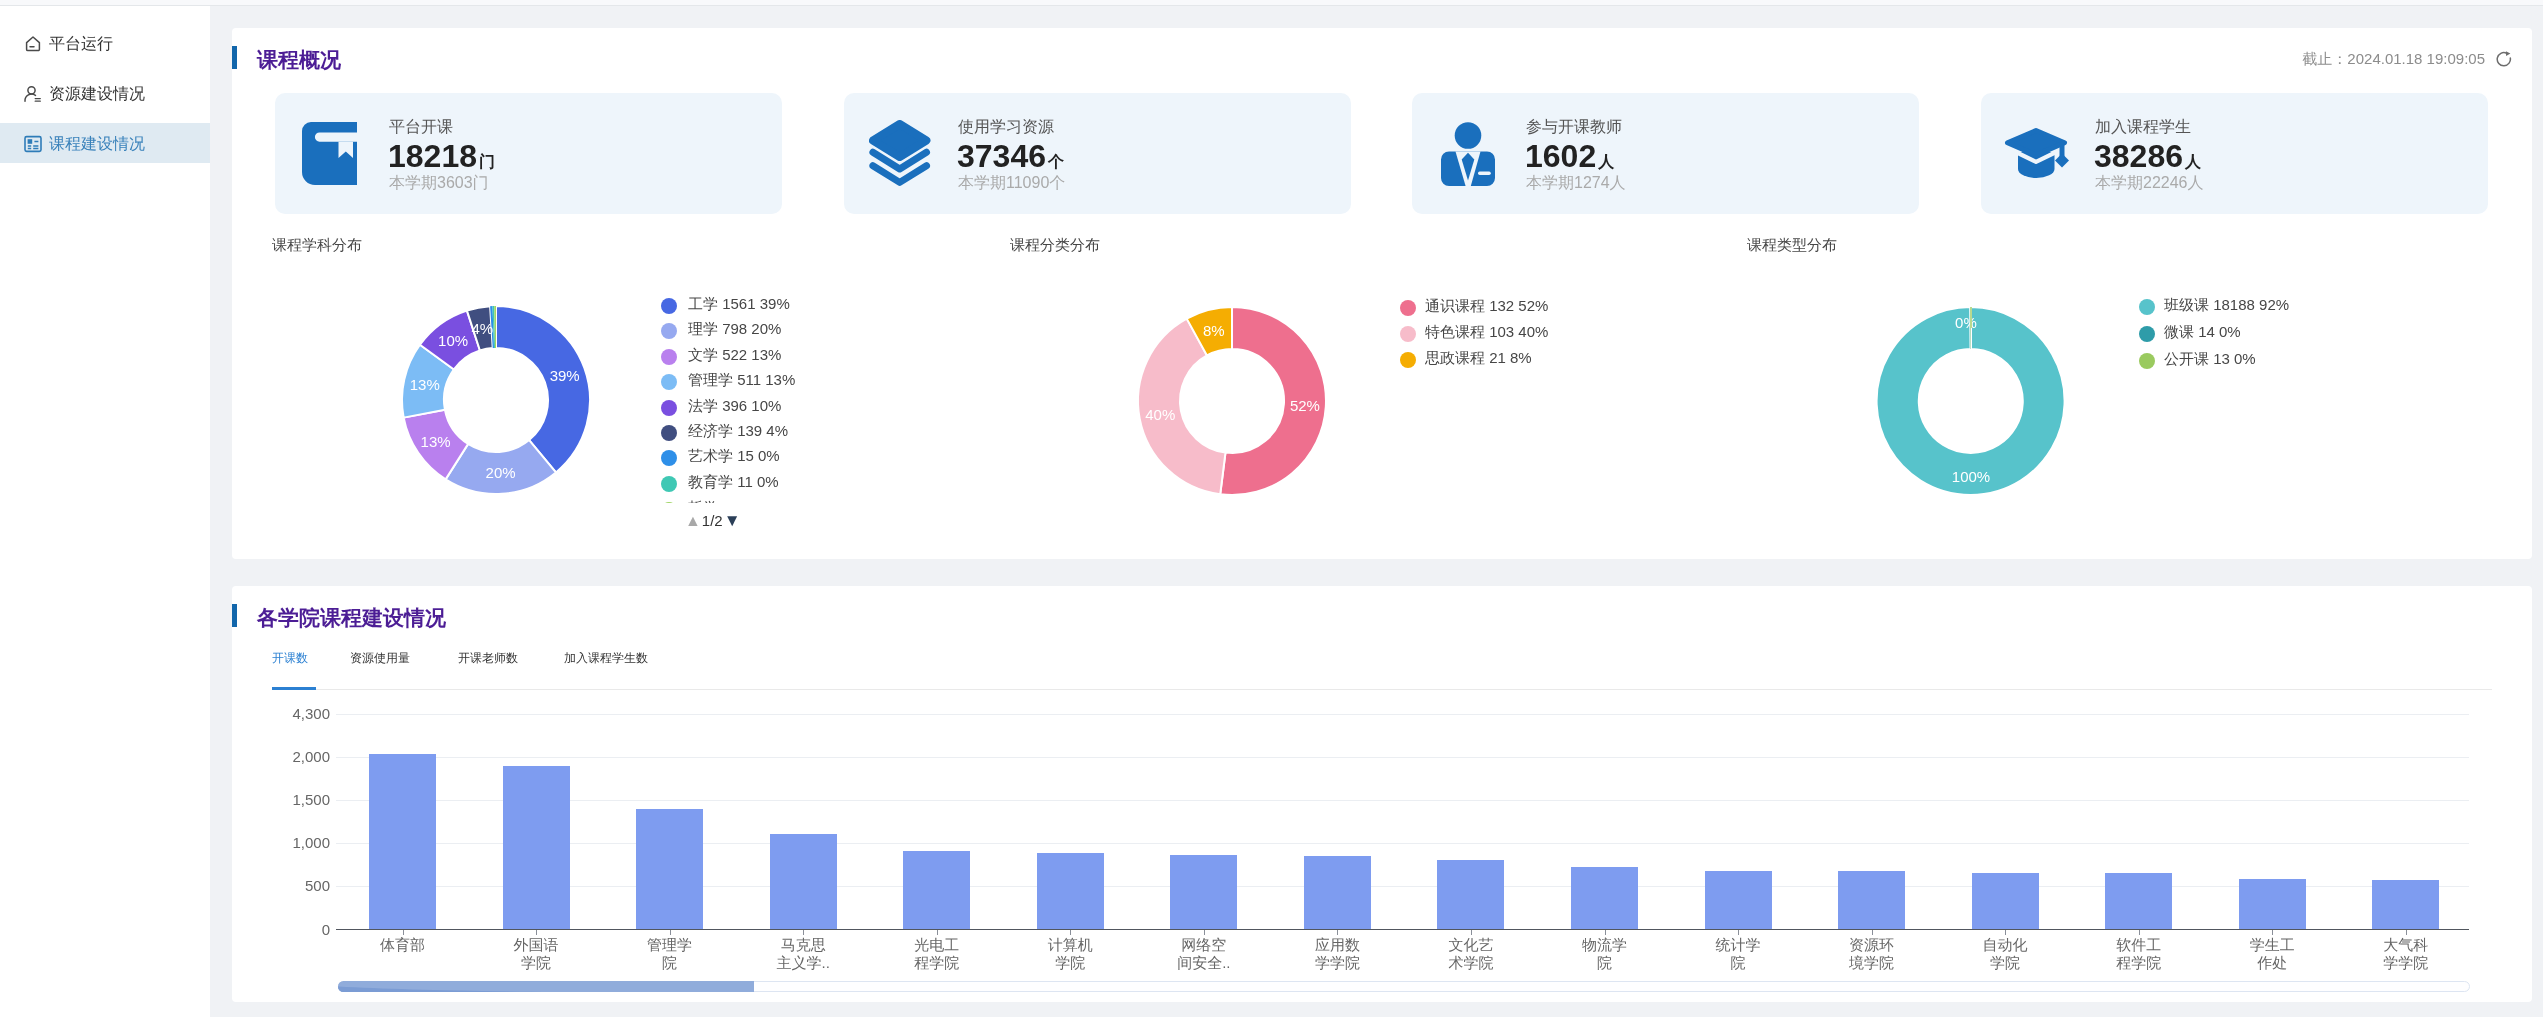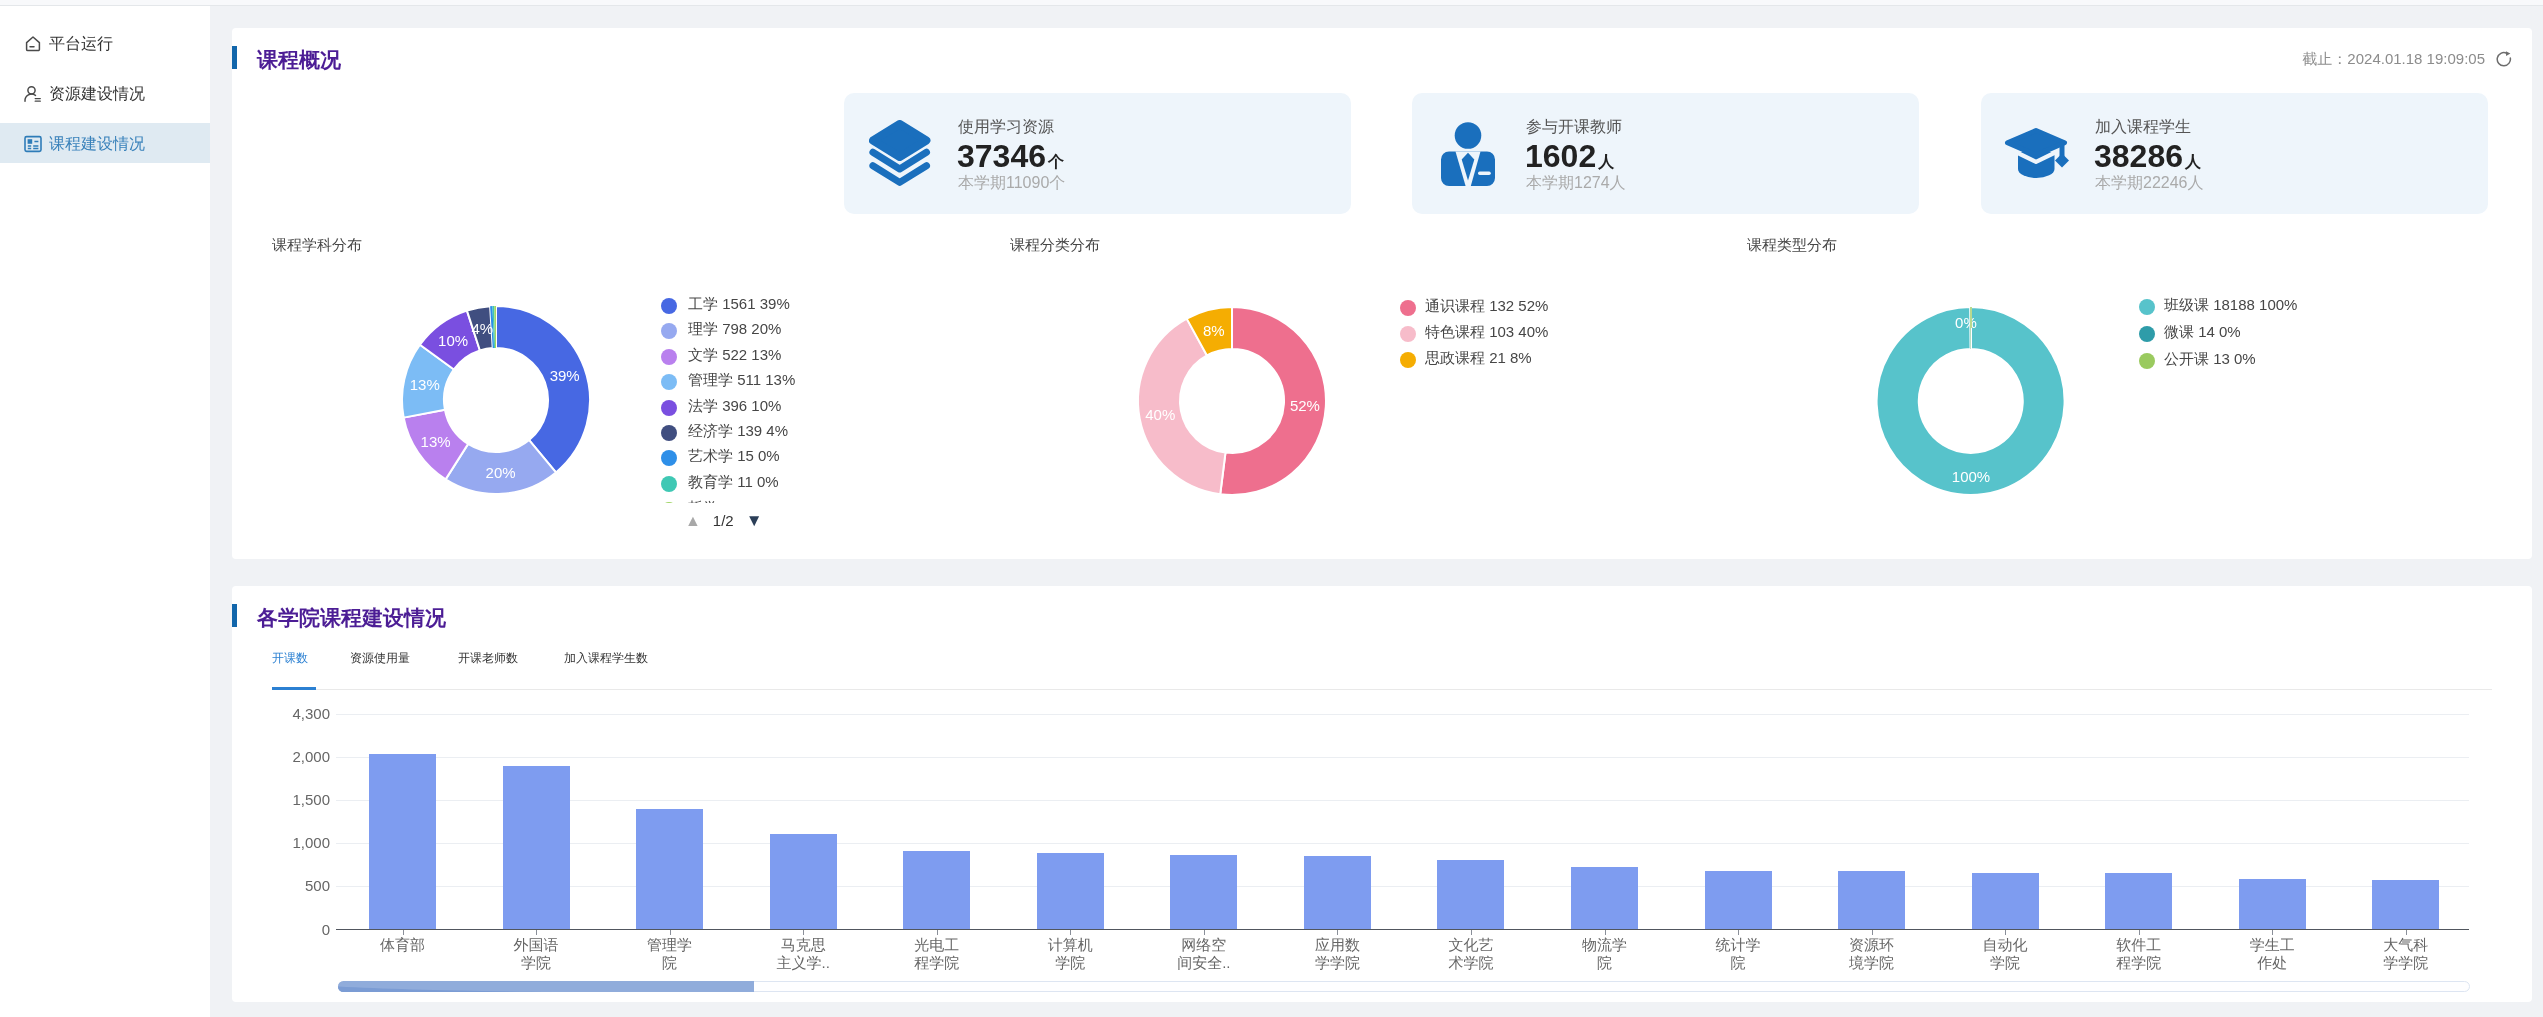--- a/index.html
+++ b/index.html
@@ -50,20 +50,30 @@
 <div class="menu-t" style="top:134px;color:#3881ba">课程建设情况</div>
 
 <div class="card" style="left:232px;top:28px;width:2300px;height:531px"></div>
 <div class="accent" style="left:232px;top:46px"></div>
 <div class="ctitle" style="left:257px;top:46px">课程概况</div>
 <div style="position:absolute;left:2150px;top:50px;width:335px;text-align:right;font-size:15px;color:#8c8c8c">截止：2024.01.18 19:09:05</div>
 <svg width="16" height="16" viewBox="0 0 16 16" style="position:absolute;left:2496px;top:51px">
 <path d="M10.59 2.22 A6.6 6.6 0 1 0 14.18 6.49" fill="none" stroke="#6d6d6d" stroke-width="1.5"></path>
 <path d="M9.9 0.3 L14.4 2.5 L10.1 4.9 Z" fill="#6d6d6d"></path>
     </svg>
+<div class="sbox" style="left:275px">
+      <svg width="56" height="64" viewBox="0 0 56 64" style="position:absolute;left:27px;top:29px">
+<defs></defs>
+<path fill="#1a6fbd" d="M9 0 H55 V10.5 H17.5 a4.6 4.6 0 0 0 0 9.2 H55 V63 H13 A13 13 0 0 1 0 50 V9 A9 9 0 0 1 9 0 Z"></path>
+<path fill="#eef5fb" d="M36.5 19.7 H51 V36 l-7.2 -6.4 L36.5 36 Z"></path>
+      </svg>
+<div class="slab">平台开课</div>
+<div class="snum">18218<span class="sunit">门</span></div>
+<div class="ssub">本学期3603门</div>
+    </div>
     <div class="sbox" style="left:844px">
       <svg width="62" height="70" viewBox="0 0 62 70" style="position:absolute;left:25px;top:27px">
 <path fill="#1a6fbd" stroke="#1a6fbd" stroke-width="8" stroke-linejoin="round" d="M30.7 4 L57.4 20.5 L30.7 37 L4 20.5 Z"></path>
 <path fill="none" stroke="#1a6fbd" stroke-width="7" stroke-linecap="round" stroke-linejoin="round" d="M3.9 32.3 L30.7 49 L57.5 32.3"></path>
 <path fill="none" stroke="#1a6fbd" stroke-width="7" stroke-linecap="round" stroke-linejoin="round" d="M3.9 45.7 L30.7 62.4 L57.5 45.7"></path>
       </svg>
 <div class="slab">使用学习资源</div>
 <div class="snum">37346<span class="sunit">个</span></div>
 <div class="ssub">本学期11090个</div>
     </div>
@@ -140,29 +150,29 @@
       <div class="ltx" style="left:38px;top:106.60000000000002px">法学 396 10%</div>
       <div class="dot" style="left:11px;top:135px;background:#404e80"></div>
       <div class="ltx" style="left:38px;top:132px">经济学 139 4%</div>
       <div class="dot" style="left:11px;top:160.39999999999998px;background:#2e8fe8"></div>
       <div class="ltx" style="left:38px;top:157.39999999999998px">艺术学 15 0%</div>
       <div class="dot" style="left:11px;top:185.8px;background:#3fc8b4"></div>
       <div class="ltx" style="left:38px;top:182.8px">教育学 11 0%</div>
       <div class="dot" style="left:11px;top:212px;background:#a0d565"></div>
       <div class="ltx" style="left:38px;top:209px">哲学 9 0%</div>
     </div>
-<div style="position:absolute;left:685px;top:511px;width:90px;height:18px;font-size:15px;color:#333"><span style="color:#a8a8a8;font-size:16px;vertical-align:0px">▲</span><span style="margin:0 12px">1/2</span><span style="color:#2b3f58;font-size:17px;vertical-align:0px">▼</span></div>
+<div style="position:absolute;left:685px;top:511px;width:90px;height:18px;font-size:15px;color:#333"><span style="color:#a8a8a8;font-size:16px;vertical-align:0px">▲</span><span style="margin:0 1px">1/2</span><span style="color:#2b3f58;font-size:17px;vertical-align:0px">▼</span></div>
 <div class="dot" style="left:1400px;top:300px;background:#ee6f8e"></div>
     <div class="ltx" style="left:1425px;top:297px">通识课程 132 52%</div>
     <div class="dot" style="left:1400px;top:326px;background:#f7bcca"></div>
     <div class="ltx" style="left:1425px;top:323px">特色课程 103 40%</div>
     <div class="dot" style="left:1400px;top:352px;background:#f5ad02"></div>
     <div class="ltx" style="left:1425px;top:349px">思政课程 21 8%</div>
 <div class="dot" style="left:2139px;top:299px;background:#57c3cb"></div>
-    <div class="ltx" style="left:2164px;top:296px">班级课 18188 100%</div>
+    <div class="ltx" style="left:2164px;top:296px">班级课 18188 92%</div>
     <div class="dot" style="left:2139px;top:326px;background:#2e9ca9"></div>
     <div class="ltx" style="left:2164px;top:323px">微课 14 0%</div>
     <div class="dot" style="left:2139px;top:353px;background:#9aca5f"></div>
     <div class="ltx" style="left:2164px;top:350px">公开课 13 0%</div>
 
 <div class="card" style="left:232px;top:586px;width:2300px;height:416px"></div>
 <div class="accent" style="left:232px;top:604px"></div>
 <div class="ctitle" style="left:257px;top:604px">各学院课程建设情况</div>
 <div class="tab" style="left:272px;color:#2b80d2">开课数</div>
 <div class="tab" style="left:350px">资源使用量</div>

